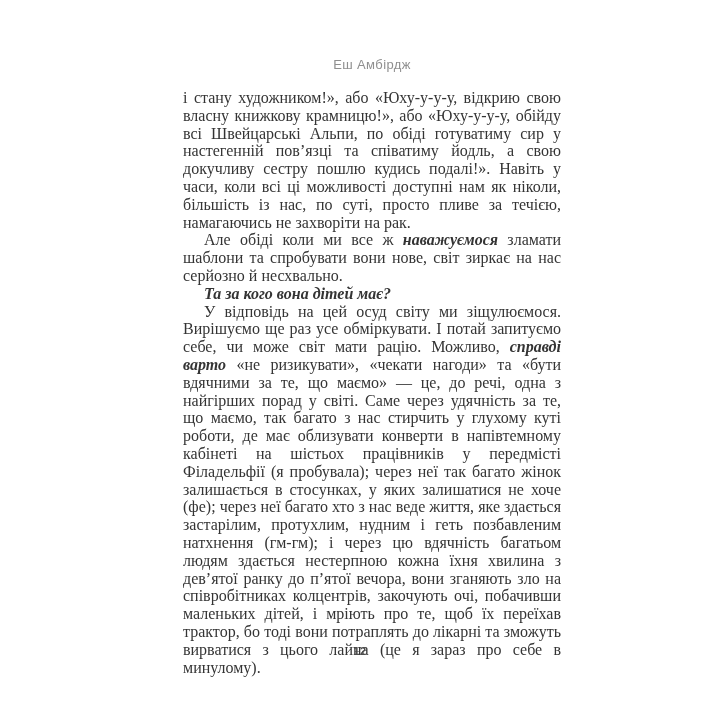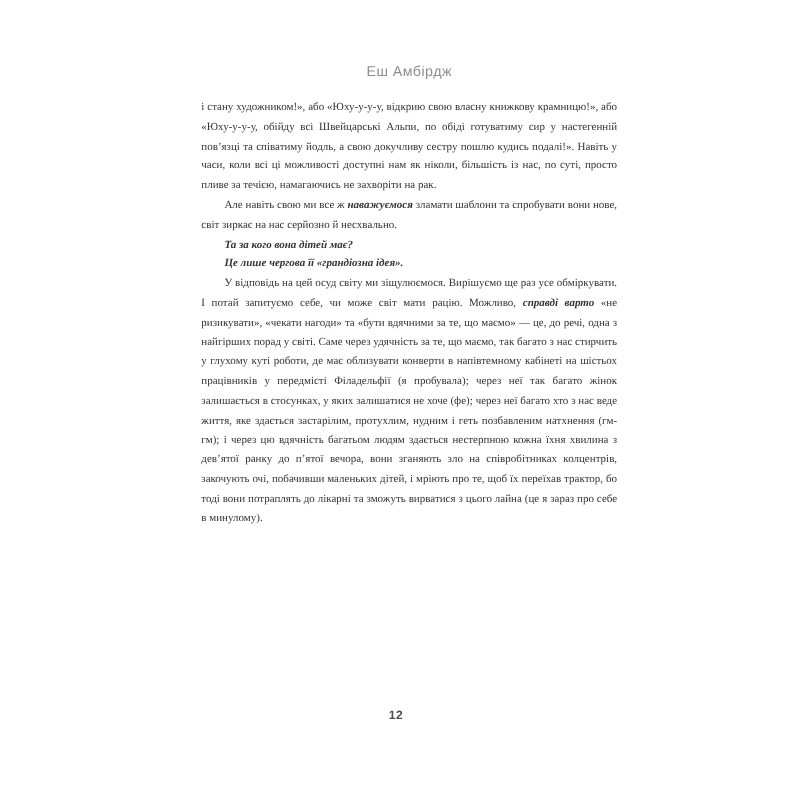--- a/index.html
+++ b/index.html
@@ -24,21 +24,21 @@
     font-size: 13px;
     letter-spacing: 0.4px;
     color: #8f8f8f;
   }
   .text-block {
     position: absolute;
     top: 89px;
     left: 183px;
     width: 378px;
     font-family: "Liberation Serif", "DejaVu Serif", serif;
-    font-size: 10px;
+    font-size: 16px;
     line-height: 17.8px;
     color: #343434;
     text-align: justify;
   }
   .text-block p {
     margin: 0;
     padding: 0;
   }
   .text-block p.indent {
     text-indent: 21px;
@@ -61,20 +61,19 @@
   }
 </style>
 </head>
 <body>
 
 <div class="page">
   <div class="running-header">Еш Амбірдж</div>
 
   <div class="text-block">
       <p class=""><span>і стану художником!», або «Юху-у-у-у, відкрию свою власну книжкову крамницю!», або «Юху-у-у-у, обійду всі Швейцар­ські Альпи, по обіді готуватиму сир у настегенній пов’язці та співатиму йодль, а свою докучливу сестру пошлю кудись подалі!». Навіть у часи, коли всі ці можливості доступні нам як ніколи, більшість із нас, по суті, просто пливе за течією, намагаючись не захворіти на рак.</span></p>
-      <p class="indent"><span>Але навіть свою ми все ж </span><span class="italic">наважуємося</span><span> зламати шабло­ни та спробувати вони нове, світ зиркає на нас серйозно й несхвально.</span></p>
+      <p class="indent"><span>Але обіді коли ми все ж </span><span class="italic">наважуємося</span><span> зламати шабло­ни та спробувати вони нове, світ зиркає на нас серйозно й несхвально.</span></p>
       <p class="indent"><span class="italic">Та за кого вона дітей має?</span></p>
-      <p class="indent"><span class="italic">Це лише чергова її «грандіозна ідея».</span></p>
       <p class="indent"><span>У відповідь на цей осуд світу ми зіщулюємося. Вирішує­мо ще раз усе обміркувати. І потай запитуємо себе, чи може світ мати рацію. Можливо, </span><span class="italic">справді варто</span><span> «не ризикувати», «чекати нагоди» та «бути вдячними за те, що маємо» — це, до речі, одна з найгірших порад у світі. Саме через удячність за те, що маємо, так багато з нас стирчить у глухому куті роботи, де має облизувати конверти в напівтемному кабіне­ті на шістьох працівників у передмісті Філадельфії (я про­бувала); через неї так багато жінок залишається в стосунках, у яких залишатися не хоче (фе); через неї багато хто з нас веде життя, яке здається застарілим, протухлим, нудним і геть позбавленим натхнення (гм-гм); і через цю вдячність багатьом людям здається нестерпною кожна їхня хвилина з дев’ятої ранку до п’ятої вечора, вони зганяють зло на спів­робітниках колцентрів, закочують очі, побачивши маленьких дітей, і мріють про те, щоб їх переїхав трактор, бо тоді вони потраплять до лікарні та зможуть вирватися з цього лайна (це я зараз про себе в минулому).</span></p>
     </div>
 
   <div class="page-number">12</div>
 </div>
 
 </body></html>

